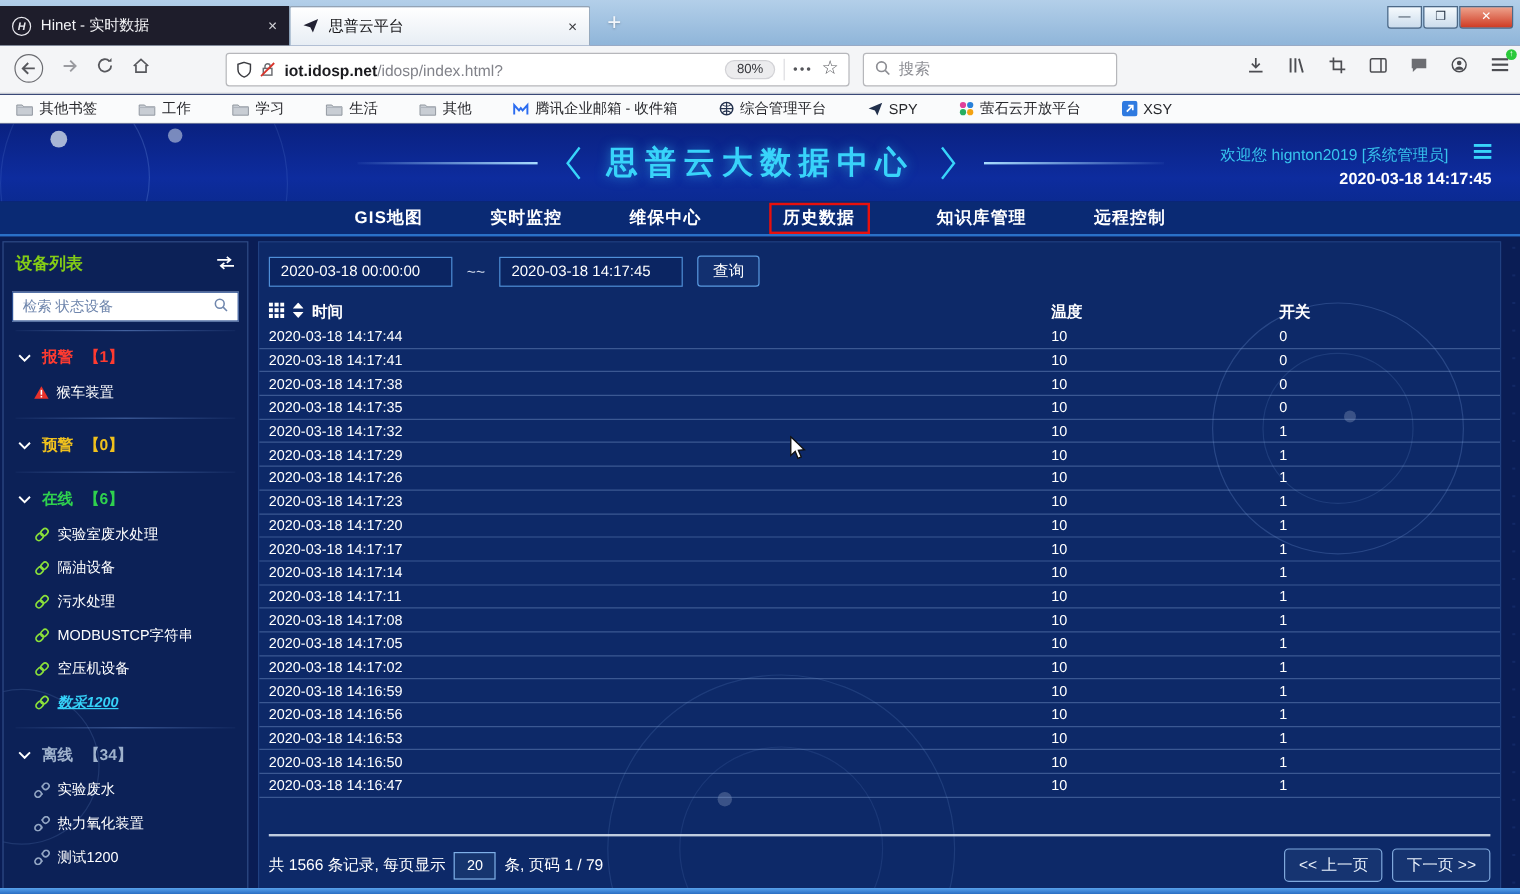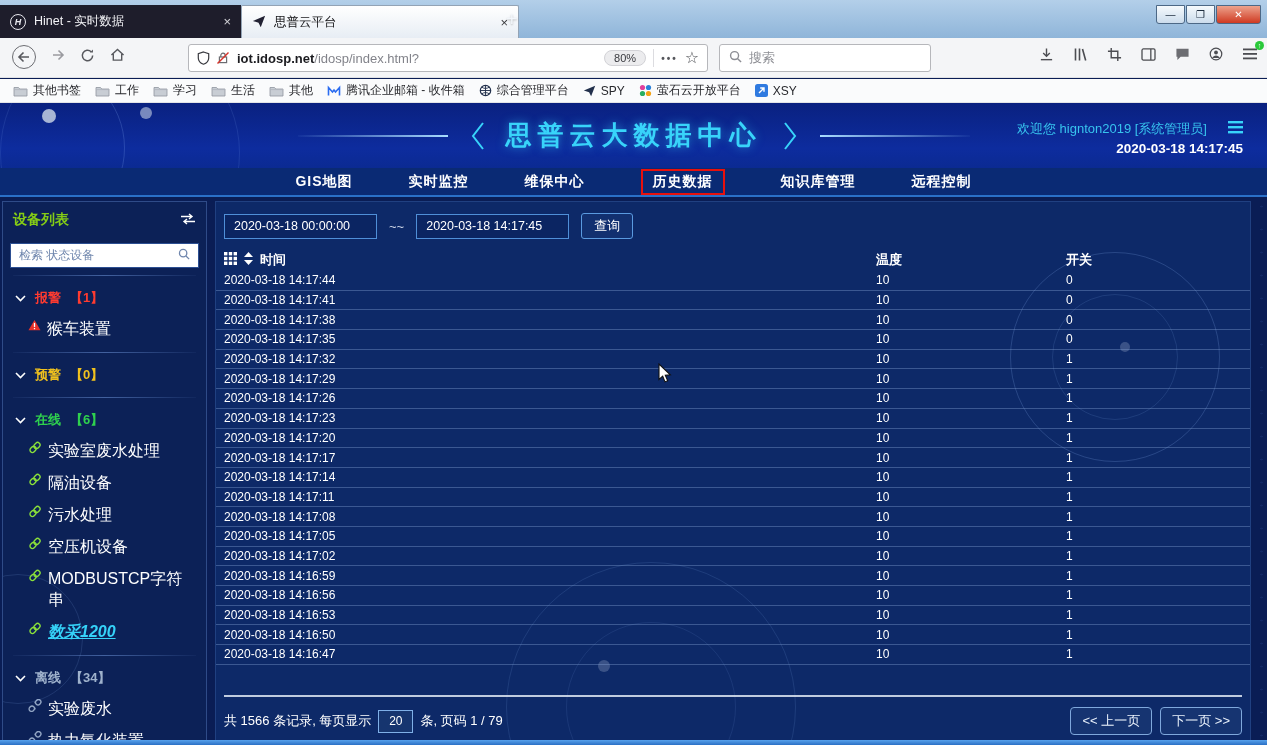--- a/index.html
+++ b/index.html
@@ -5,21 +5,21 @@
   html,body{margin:0;padding:0;background:#2b2b2b;}
   *{box-sizing:border-box;}
   .window{position:relative;width:1267px;height:745px;overflow:hidden;background:#0a1d55;
           font-family:"Liberation Sans","DejaVu Sans",sans-serif;}
   
   .chrome-top{position:absolute;top:0;left:0;right:0;height:38px;
               background:linear-gradient(#b3cfe9,#8fb5d9);}
   .tab{position:absolute;top:5px;height:33px;display:flex;align-items:center;gap:8px;
        padding:0 10px;font-size:12.5px;white-space:nowrap;overflow:hidden;}
   .tab-inactive{left:0;width:241px;background:#1e1d2b;color:#f3f3f6;}
-  .tab-active{left:241px;width:278px;background:linear-gradient(#ffffff,#e7edf4);color:#17171a;
+  .tab-active{left:241px;width:251px;background:linear-gradient(#ffffff,#e7edf4);color:#17171a;
               border:1px solid #93a3b5;border-bottom:none;border-radius:2px 2px 0 0;}
   .tab-title{flex:1;overflow:hidden;text-overflow:ellipsis;}
   .tab-close{font-size:13px;opacity:.85;}
   .hinet-fav{width:16px;height:16px;border:1.5px solid #e8e8ee;border-radius:50%;
              display:flex;align-items:center;justify-content:center;font-size:9px;font-weight:bold;
              color:#e8e8ee;font-style:italic;flex:none;}
   .newtab{position:absolute;left:506px;top:8px;color:#f2f6fb;font-size:20px;line-height:22px;
           text-shadow:0 1px 2px rgba(0,0,0,.25);}
   .win-controls{position:absolute;top:5px;right:6px;display:flex;}
   .win-btn{width:29px;height:19px;margin-left:1px;border:1px solid #4c6886;border-radius:0 0 3px 3px;
@@ -42,21 +42,21 @@
   .dots3{color:#55565b;font-size:10px;letter-spacing:2px;font-weight:bold;}
   .star{color:#55565b;font-size:16px;line-height:16px;}
   .search-bar{position:absolute;left:719px;top:6px;width:212px;height:28px;background:#fff;
               border:1px solid #b6b7bb;border-radius:3px;display:flex;align-items:center;gap:7px;
               padding:0 9px;font-size:13px;color:#8c8d93;}
   .tool-icons{position:absolute;right:8px;top:7px;display:flex;align-items:center;gap:16px;color:#4c4d52;}
   .tool-ic{position:relative;width:18px;height:18px;display:flex;align-items:center;justify-content:center;}
   .badge{position:absolute;top:-4px;right:-5px;width:9px;height:9px;background:#2ac93a;border-radius:50%;
          color:#fff;font-size:7px;line-height:9px;text-align:center;font-weight:bold;}
   .bookmarks{position:absolute;top:79px;left:0;right:0;height:24px;background:#fafbfc;
-             border-bottom:1px solid #e3e4e7;display:flex;align-items:center;padding-left:6px;}
+             border-bottom:1px solid #e3e4e7;display:flex;align-items:center;padding-left:6px;gap:20px;}
   .bm{display:flex;align-items:center;gap:5px;font-size:12px;color:#28292d;padding:2px 7px;flex:none;}
   
   .page{position:absolute;top:103px;left:0;right:0;bottom:0;background:#0a1d55;
         background-image:radial-gradient(rgba(90,140,255,.10) 1px,transparent 1.4px);
         background-size:29px 23px;overflow:hidden;}
   .page-header{position:absolute;top:0;left:0;right:0;height:65px;overflow:hidden;
                background:linear-gradient(180deg,#0a2180,#0d2c9e 70%,#0b2a92);}
   .deco{position:absolute;border:1px solid rgba(150,190,255,.20);border-radius:50%;}
   .deco-dot{position:absolute;border-radius:50%;background:#c3cfe2;opacity:.85;}
   .title-wrap{position:absolute;left:0;right:0;top:0;height:65px;display:flex;align-items:center;
@@ -80,21 +80,21 @@
            color:#84cc16;font-weight:bold;font-size:14px;}
   .sb-tabs{display:flex;margin:4px 6px 0;}
   .sb-tab{flex:1;text-align:center;font-size:13px;font-weight:bold;padding:5px 0;color:#44679f;}
   .sb-tab.active{background:#0f9fd8;color:#fff;}
   .sb-search{margin:10px 7px 4px;height:25px;border:1px solid #2c4f92;background:#ffffff;
              display:flex;align-items:center;justify-content:space-between;padding:0 8px;
              color:#6f86ad;font-size:12px;}
   .sb-divider{height:1px;margin:7px 10px;
               background:linear-gradient(90deg,rgba(120,160,230,.05),rgba(120,160,230,.5),rgba(120,160,230,.05));}
   .sec-head{display:flex;align-items:center;gap:9px;padding:6px 12px;font-size:13px;font-weight:bold;}
-  .sb-item{display:flex;align-items:flex-start;gap:6px;padding:5.5px 10px 5.5px 25px;font-size:16px;color:#fff;}
+  .sb-item{display:flex;align-items:center;gap:6px;padding:5.5px 10px 5.5px 25px;font-size:12px;color:#fff;}
   .sb-item.selected .sb-item-label{color:#35d2f8;font-style:italic;text-decoration:underline;font-weight:bold;}
   
   .main{position:absolute;left:215px;right:16px;top:2px;bottom:0;background:#0d2968;
         border:1px solid rgba(90,135,205,.25);overflow:hidden;}
   .filter{position:relative;display:flex;align-items:center;gap:12px;padding:11px 8px 9px;}
   .date-input{width:153px;height:25px;border:1px solid #4f8fd8;background:#0b2562;color:#fff;
               font-size:12.5px;display:flex;align-items:center;padding:0 9px;}
   .tilde{color:#cfd8ea;font-size:13px;}
   .query-btn{height:26px;border:1px solid #5a9ae0;background:#123070;color:#fff;font-size:13px;
              padding:0 12px;border-radius:3px;display:flex;align-items:center;}
@@ -493,32 +493,32 @@
             </div>
             <div class="sb-item">
               <span style="display: inline-flex; align-items: center;">
                 <svg width="14" height="13" viewBox="0 0 16 16">
                   <g transform="rotate(-45 8 8)" fill="none" stroke="#8ae03a" stroke-width="1.7">
                     <rect x="0.5" y="5" width="8.2" height="6" rx="3"></rect>
                     <rect x="7.3" y="5" width="8.2" height="6" rx="3"></rect>
                   </g>
                 </svg>
               </span>
-              <span class="sb-item-label">空压机设备</span>
+              <span class="sb-item-label">MODBUSTCP字符串</span>
             </div>
             <div class="sb-item">
               <span style="display: inline-flex; align-items: center;">
                 <svg width="14" height="13" viewBox="0 0 16 16">
                   <g transform="rotate(-45 8 8)" fill="none" stroke="#8ae03a" stroke-width="1.7">
                     <rect x="0.5" y="5" width="8.2" height="6" rx="3"></rect>
                     <rect x="7.3" y="5" width="8.2" height="6" rx="3"></rect>
                   </g>
                 </svg>
               </span>
-              <span class="sb-item-label">MODBUSTCP字符串</span>
+              <span class="sb-item-label">空压机设备</span>
             </div>
             <div class="sb-item selected">
               <span style="display: inline-flex; align-items: center;">
                 <svg width="14" height="13" viewBox="0 0 16 16">
                   <g transform="rotate(-45 8 8)" fill="none" stroke="#8ae03a" stroke-width="1.7">
                     <rect x="0.5" y="5" width="8.2" height="6" rx="3"></rect>
                     <rect x="7.3" y="5" width="8.2" height="6" rx="3"></rect>
                   </g>
                 </svg>
               </span>

